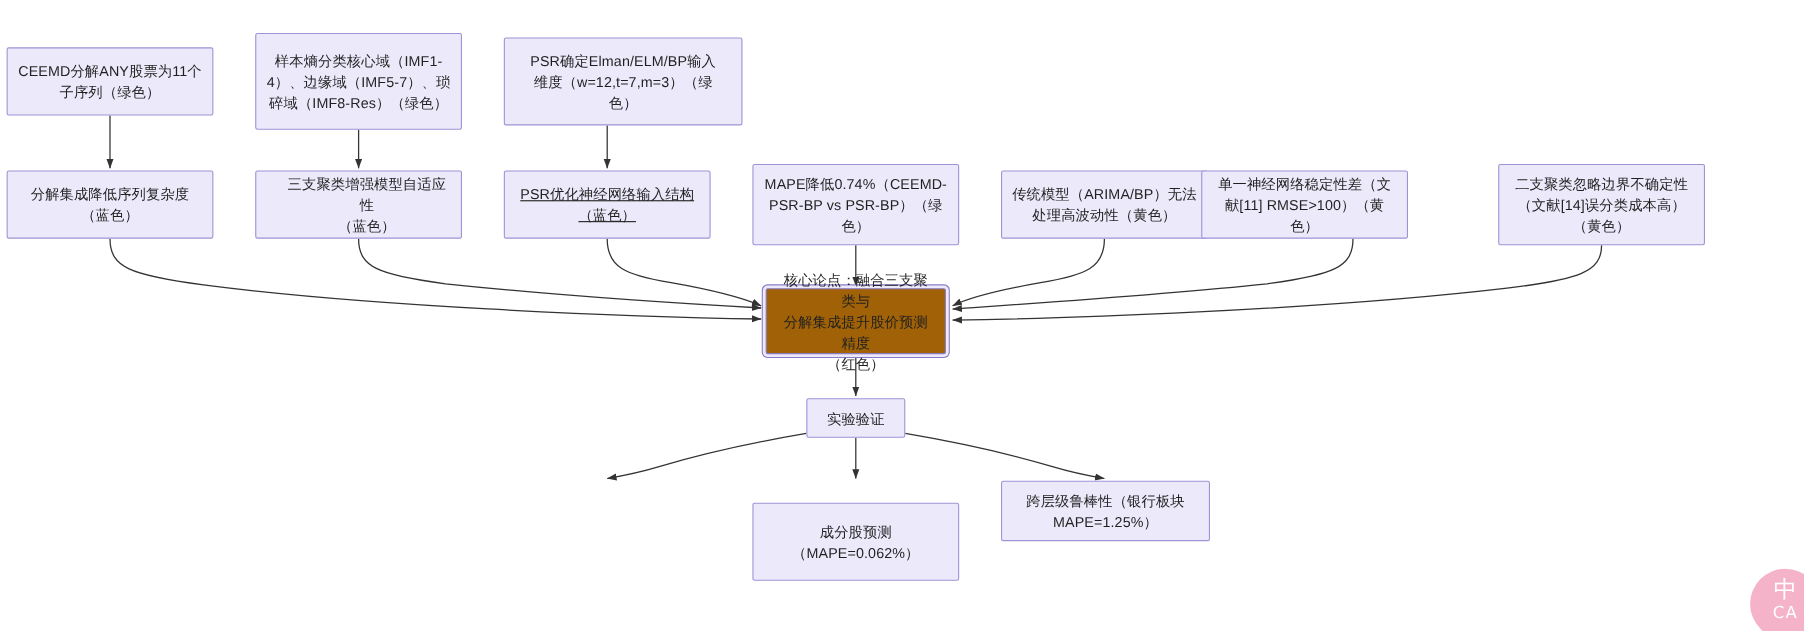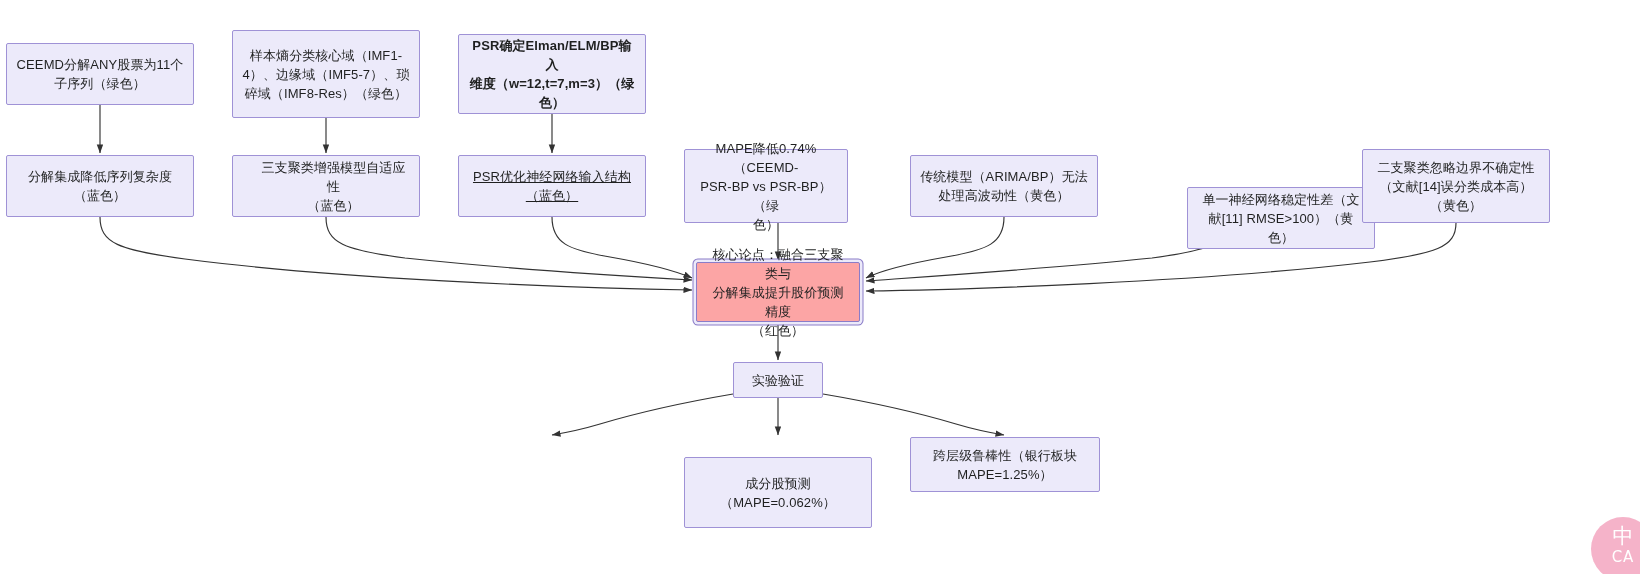--- a/index.html
+++ b/index.html
@@ -35,21 +35,21 @@
     text-align: center;
     color: #1f2020;
     font-size: 13px;
     line-height: 19px;
     padding: 4px 9px;
     letter-spacing: 0.1px;
   }
   .node.core {
     border: 1px solid #8a7cc8;
     box-shadow: 0 0 0 2.5px #ECEAFA, 0 0 0 3.5px #8a7cc8;
-    background: #fca5a5;
+    background: #a16207;
   }
   .node span { display: block; width: 100%; white-space: pre-line; }
   #watermark {
     position: absolute;
     left: 1591px;
     top: 517px;
     width: 64px;
     height: 64px;
     border-radius: 50%;
     background: #f4a6c0;
@@ -105,53 +105,53 @@
     <span>CEEMD分解ANY股票为11个
 子序列（绿色）</span>
   </div>
 
   <div class="node" style="left:232px;top:30px;width:188px;height:88px;">
     <span>样本熵分类核心域（IMF1-
 4）、边缘域（IMF5-7）、琐
 碎域（IMF8-Res）（绿色）</span>
   </div>
 
-  <div class="node" style="left:458px;top:34px;width:188px;height:80px;font-weight:bold;">
+  <div class="node" style="left:458px;top:34px;width:217px;height:80px;">
     <span>PSR确定Elman/ELM/BP输入
 维度（w=12,t=7,m=3）（绿
 色）</span>
   </div>
 
   <div class="node" style="left:6px;top:155px;width:188px;height:62px;">
     <span>分解集成降低序列复杂度
 （蓝色）</span>
   </div>
 
   <div class="node" style="left:232px;top:155px;width:188px;height:62px;padding-left:24px;">
     <span>三支聚类增强模型自适应性
 （蓝色）</span>
   </div>
 
   <div class="node" style="left:458px;top:155px;width:188px;height:62px;text-decoration:underline;">
     <span>PSR优化神经网络输入结构
 （蓝色）</span>
   </div>
 
-  <div class="node" style="left:684px;top:149px;width:164px;height:74px;">
+  <div class="node" style="left:684px;top:149px;width:188px;height:74px;">
     <span>MAPE降低0.74%（CEEMD-
 PSR-BP vs PSR-BP）（绿
 色）</span>
   </div>
 
   <div class="node" style="left:910px;top:155px;width:188px;height:62px;">
     <span>传统模型（ARIMA/BP）无法
 处理高波动性（黄色）</span>
   </div>
 
-  <div class="node" style="left:1187px;top:155px;width:188px;height:62px;margin-top:32px;">
+  <div class="node" style="left:1092px;top:155px;width:188px;height:62px;">
     <span>单一神经网络稳定性差（文
 献[11] RMSE&gt;100）（黄色）</span>
   </div>
 
   <div class="node" style="left:1362px;top:149px;width:188px;height:74px;">
     <span>二支聚类忽略边界不确定性
 （文献[14]误分类成本高）
 （黄色）</span>
   </div>
 

